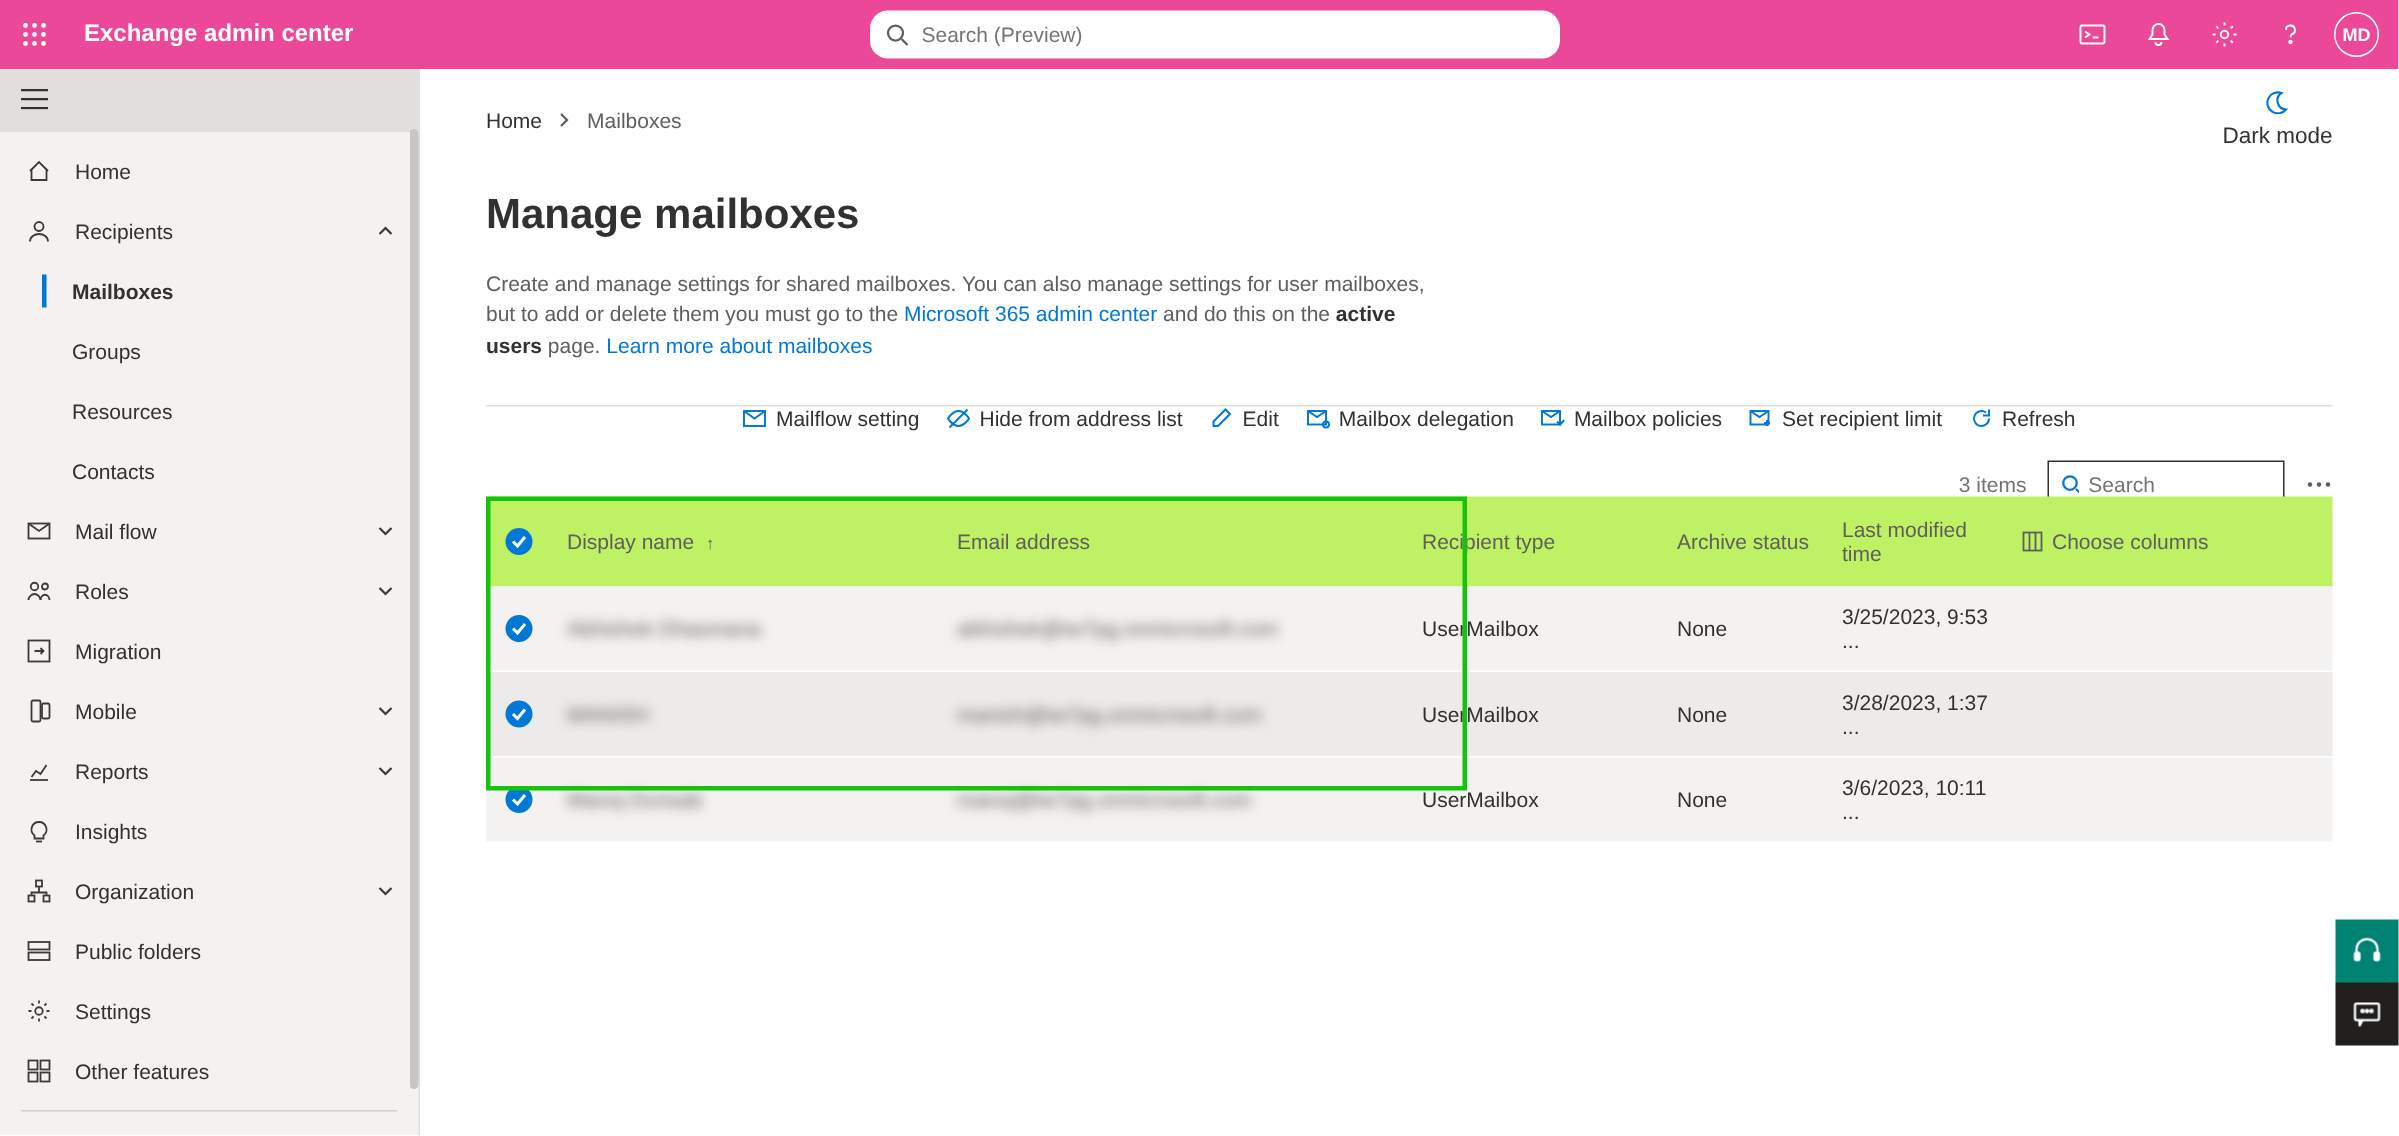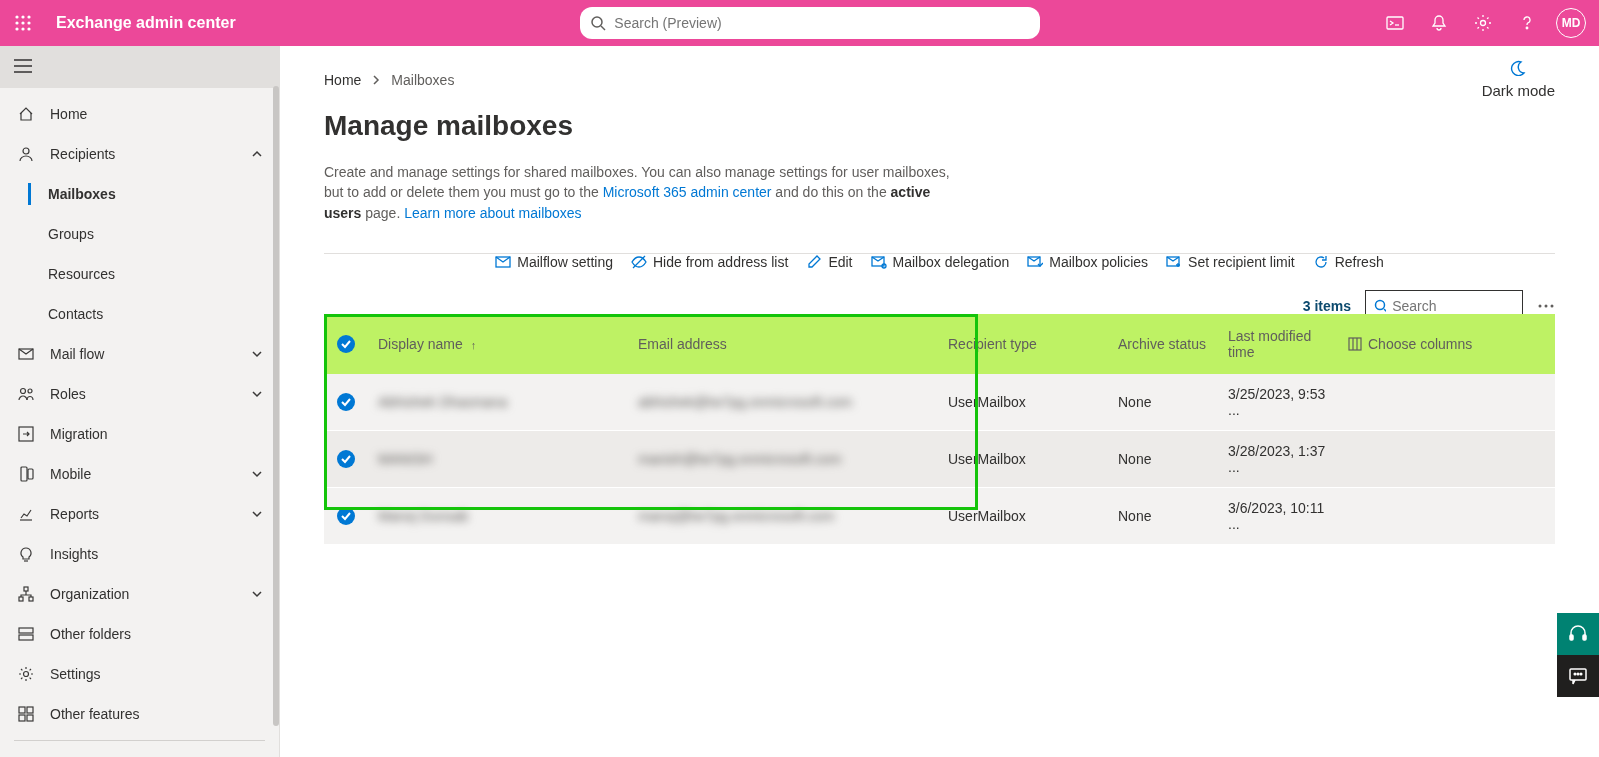--- a/index.html
+++ b/index.html
@@ -37,34 +37,34 @@
   .nav-divider { border-top: 1px solid #d2d0ce; margin: 6px 14px; }
 
   
   .main { flex: 1; background: #fff; overflow-y: auto; position: relative; }
   .main-header-row { display: flex; align-items: center; justify-content: space-between; padding: 14px 44px 0 44px; }
   .breadcrumb { display: flex; align-items: center; gap: 10px; color: #605e5c; font-size: 14px; }
   .breadcrumb a { color: #323130; text-decoration: none; }
   .darkmode { display: flex; align-items: center; gap: 6px; color: #323130; font-size: 15px; cursor: pointer; flex-direction: column; }
 
   .content { padding: 10px 44px 0 44px; }
-  .page-title { font-size: 28px; font-weight: 600; margin: 1px 0 20px 0; }
+  .page-title { font-size: 28px; font-weight: 600; margin: 18px 0 20px 0; }
   .intro { max-width: 640px; color: #605e5c; line-height: 1.45; }
   .intro a { color: #0078d4; text-decoration: none; }
   .intro b { color: #323130; font-weight: 600; }
 
   .separator { border-top: 1px solid #e1dfdd; margin: 30px 0 0 0; }
 
   
   .cmdbar { display: flex; align-items: center; height: 56px; gap: 20px; flex-direction: column; }
   .cmdbar-left { display: flex; align-items: center; flex-wrap: wrap; gap: 18px; }
   .cmd-btn { display: flex; align-items: center; gap: 6px; color: #323130; cursor: pointer; font-size: 14px; }
   .cmd-btn .ic { color: #0078d4; display: flex; }
   .cmdbar-right { margin-left: auto; display: flex; align-items: center; gap: 14px; }
-  .item-count { font-weight: 700; color: #0c4a6e; }
+  .item-count { font-weight: 400; color: #737373; }
   .grid-search { border: 1px solid #323130; height: 32px; width: 158px; display: flex; align-items: center; padding: 0 8px; gap: 6px; }
   .grid-search input { border: none; outline: none; width: 100%; font-size: 14px; }
 
   
   .table-wrap { position: relative; margin-top: 4px; }
   .green-box { position: absolute; border: 3px solid #14c40a; top: 0; left: 0; width: 654px; height: 196px; pointer-events: none; z-index: 5; }
   table.grid { width: 100%; border-collapse: collapse; font-size: 14px; }
   table.grid th { text-align: left; font-weight: 400; color: #605e5c; padding: 14px 10px; background: #bef264; }
   table.grid th.first, table.grid td.first { width: 44px; text-align: center; }
   table.grid td { padding: 12px 10px; }
@@ -287,21 +287,21 @@
             </svg>
           </span>
       </li>
       <li class="nav-item">
         <span class="icon">
             <svg width="16" height="16" fill="none" stroke="#3b3a39" stroke-width="1.2">
               <rect x="1" y="2" width="14" height="5"></rect>
               <rect x="1" y="9" width="14" height="5"></rect>
             </svg>
           </span>
-        <span class="label">Other folders</span>
+        <span class="label">Public folders</span>
       </li>
       <li class="nav-item">
         <span class="icon">
             <svg width="16" height="16" fill="none" stroke="#3b3a39" stroke-width="1.2">
               <circle cx="8" cy="8" r="2.5"></circle>
               <path d="M8 1v2M8 13v2M1 8h2M13 8h2M3 3l1.4 1.4M11.6 11.6L13 13M3 13l1.4-1.4M11.6 4.4L13 3"></path>
             </svg>
           </span>
         <span class="label">Settings</span>
       </li>

